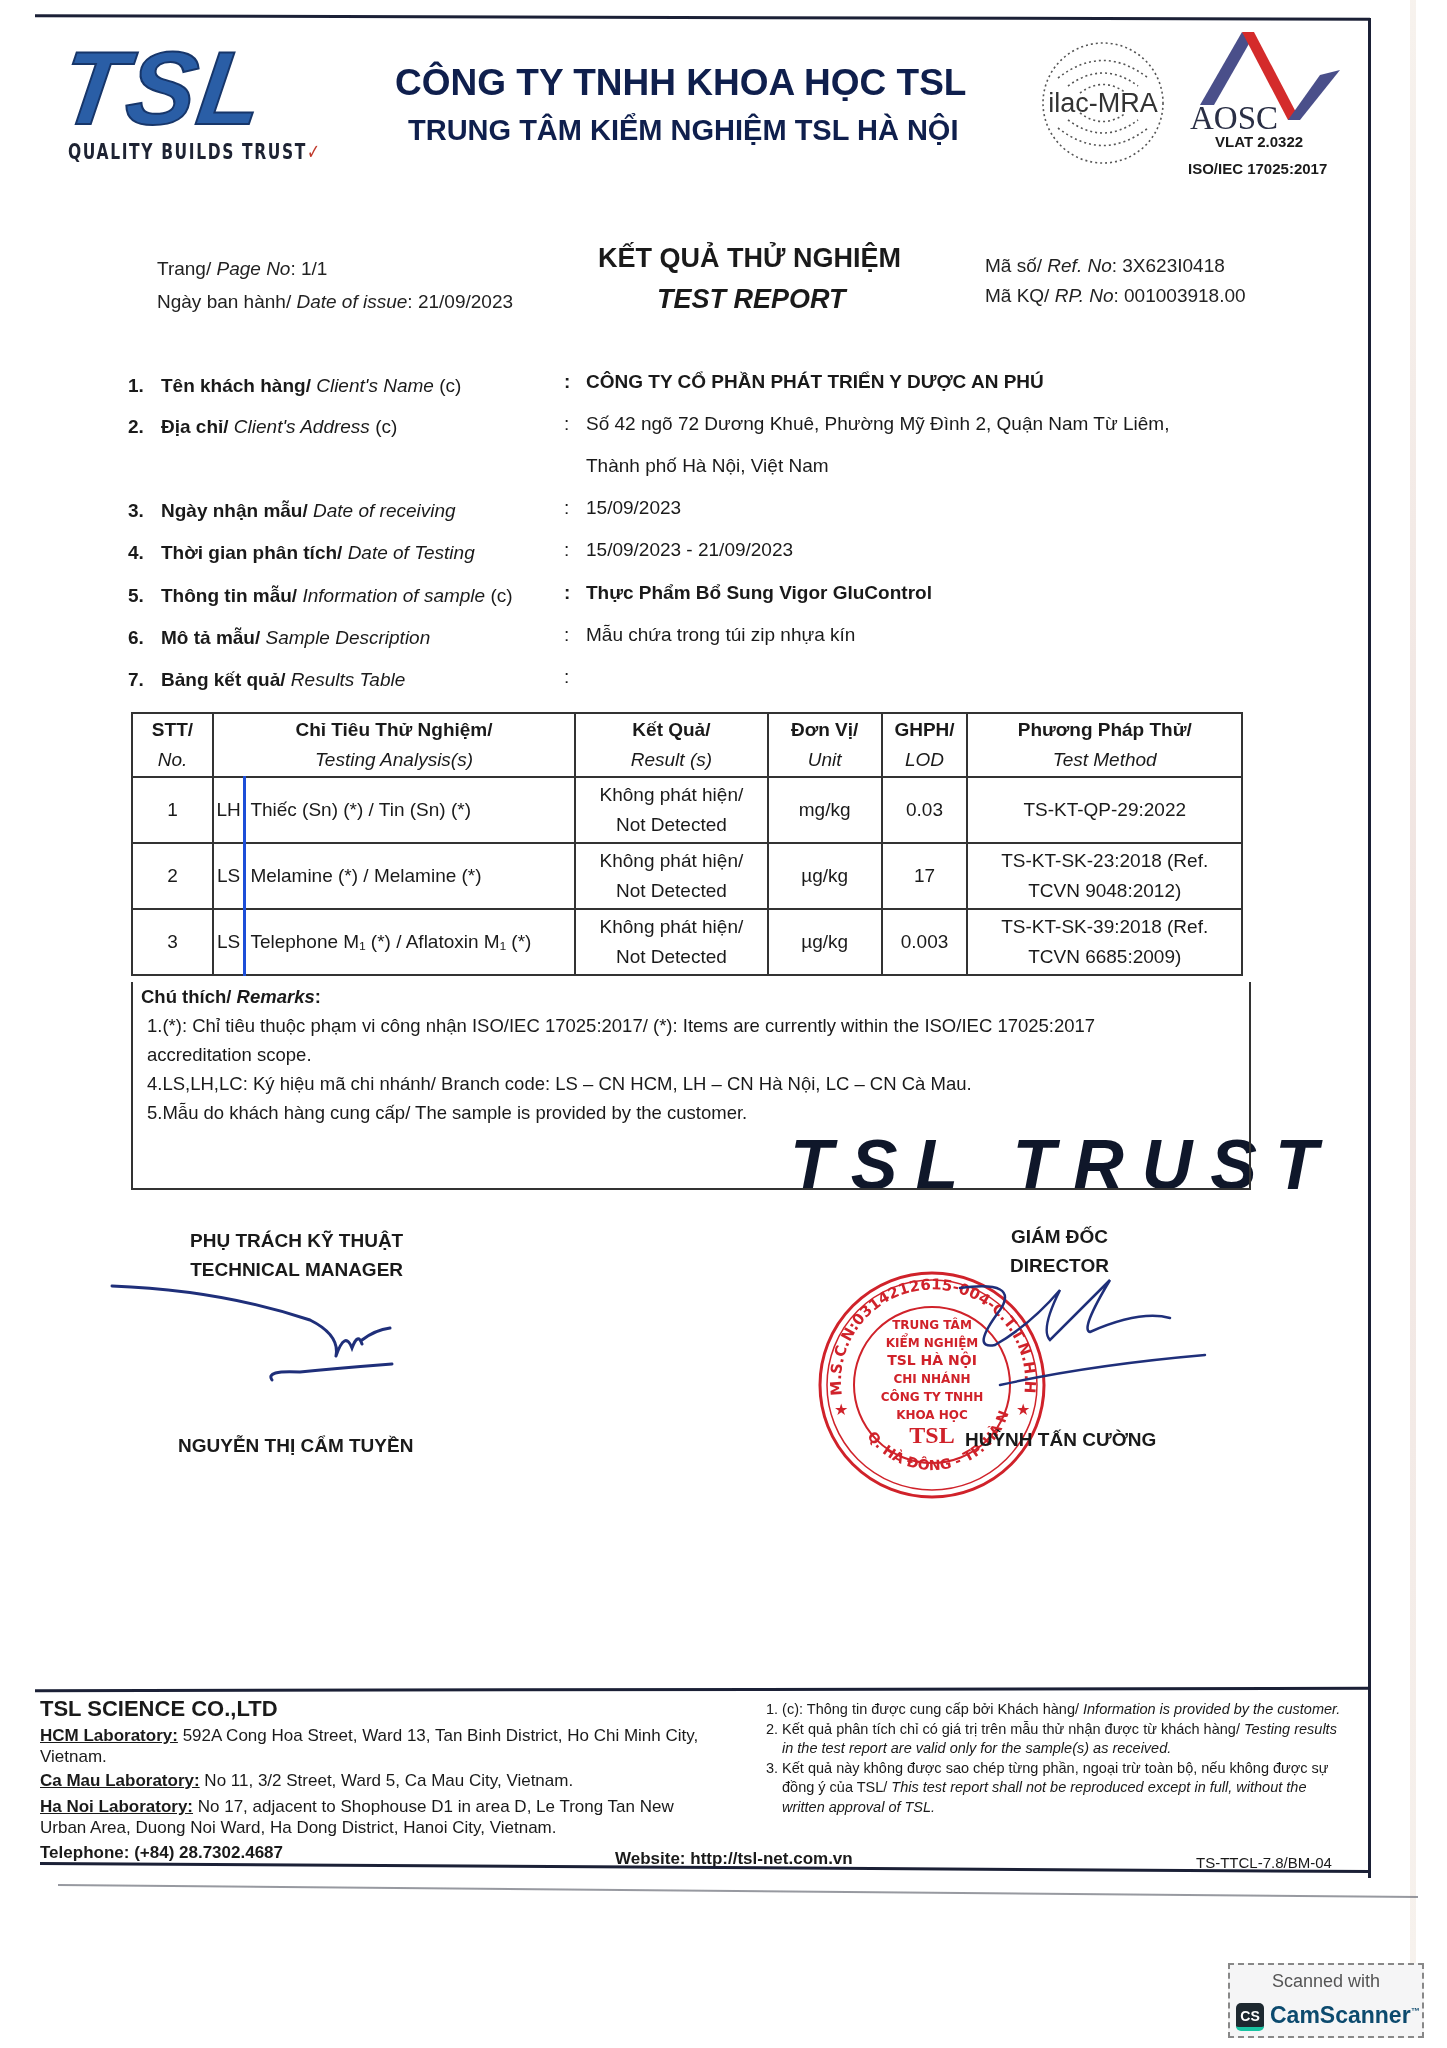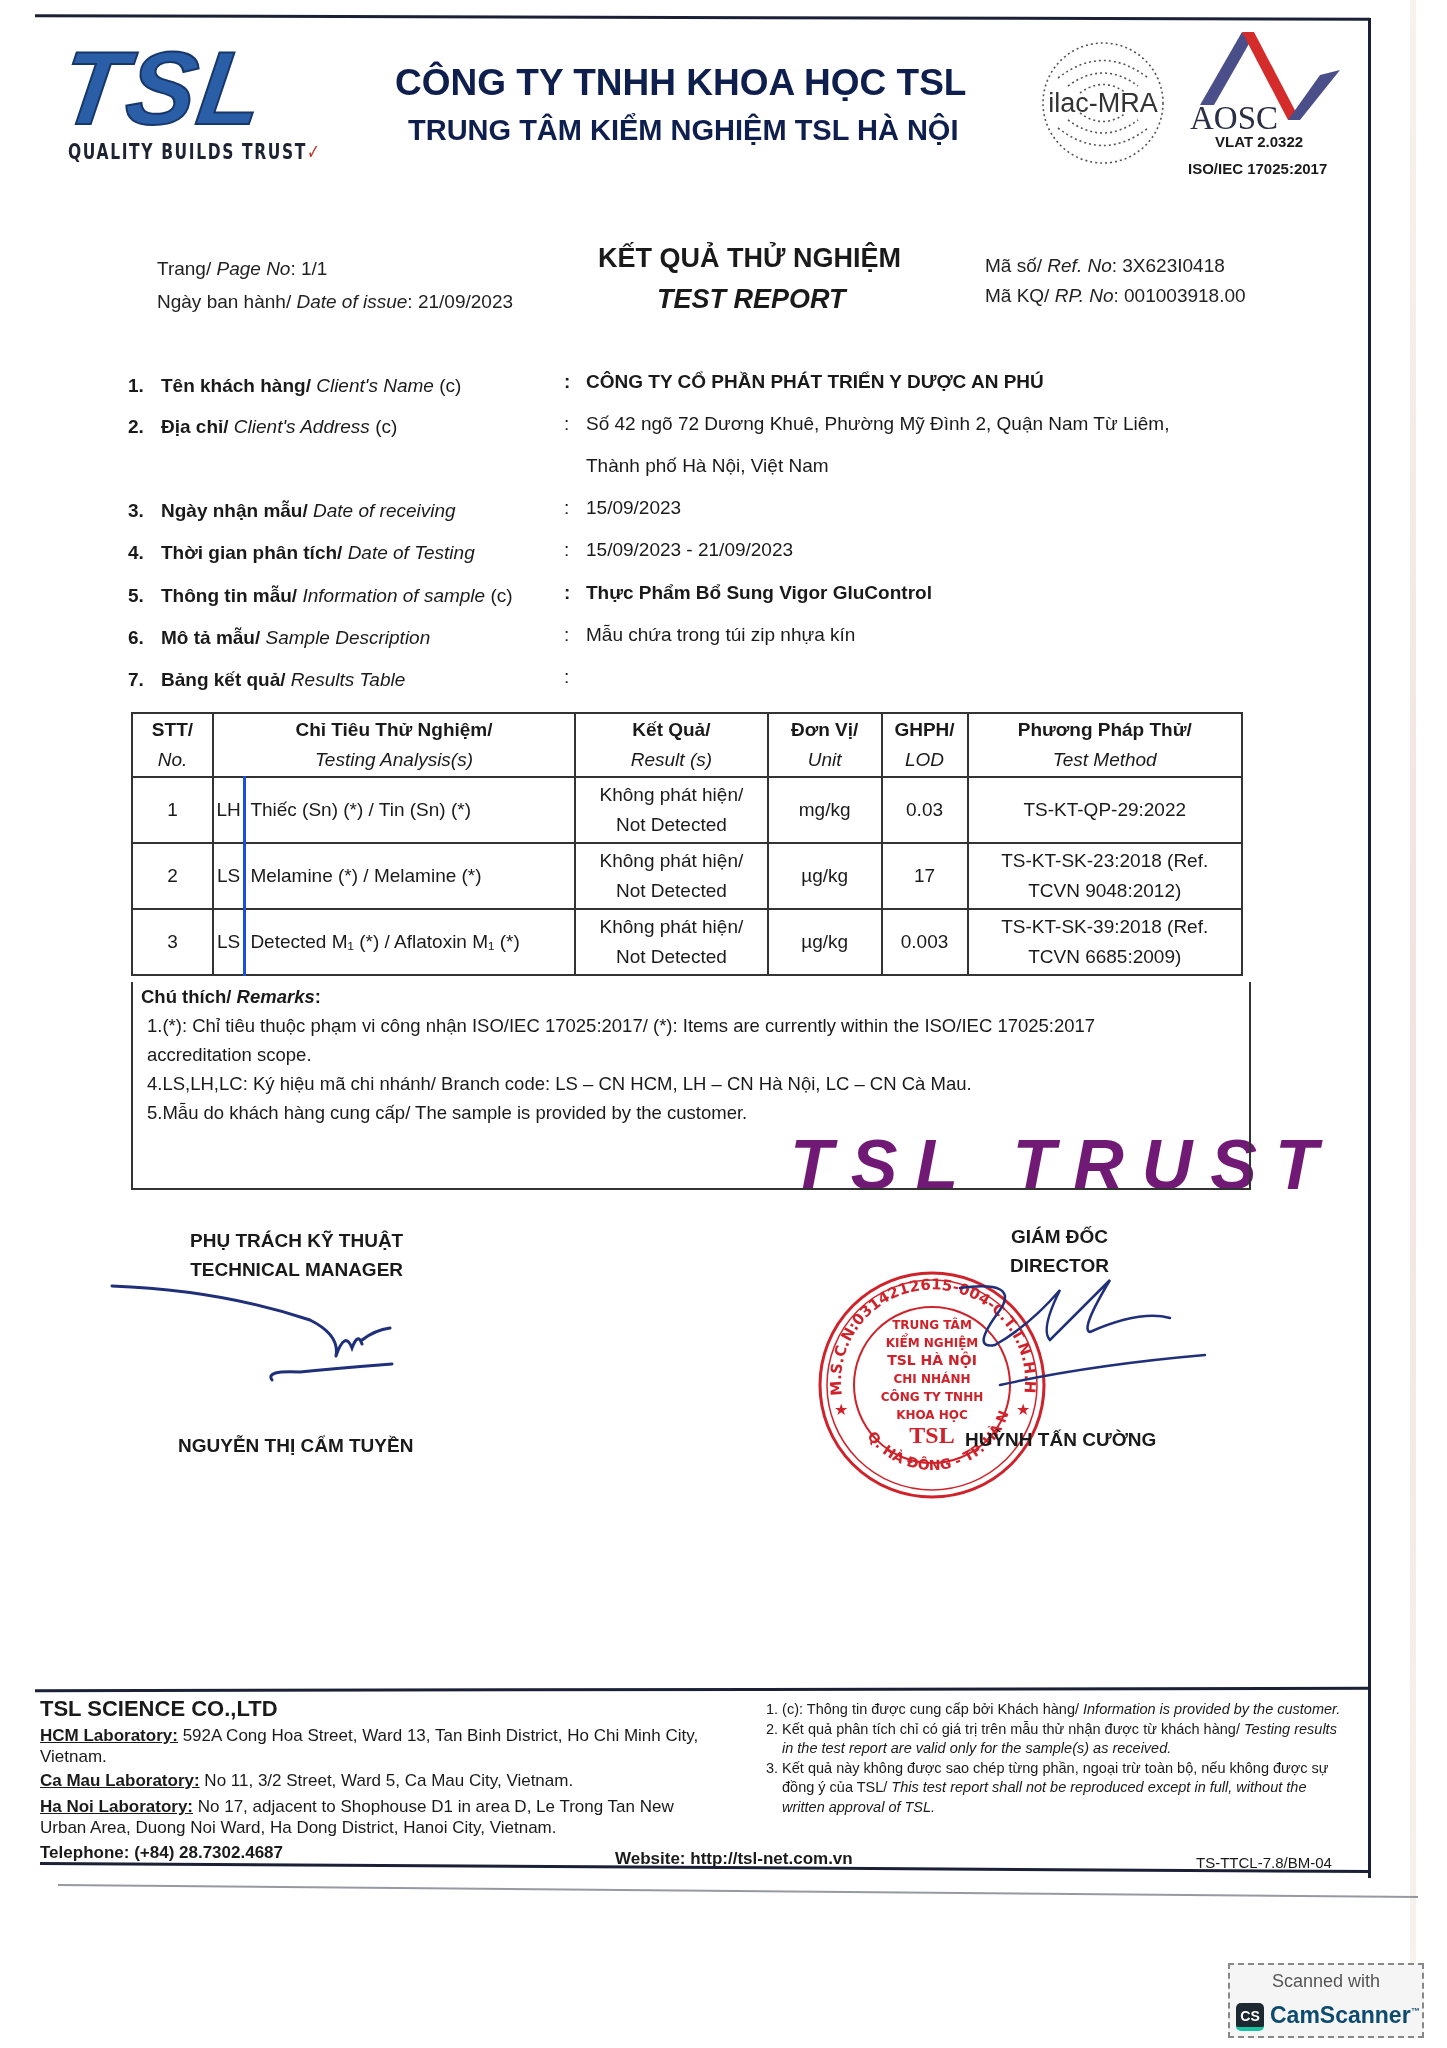--- a/index.html
+++ b/index.html
@@ -51,21 +51,21 @@
   .results td { height:64px; }
   .results td.branch { width:22px; border-right:3px solid #1d4ed8; padding:0 2px; }
   .results td.analysis { text-align:left; border-left:1px solid #333; }
   .remarks { position:absolute; left:131px; top:982px; width:1120px; height:208px; border:2px solid #333; border-top:none;
              font-size:18.5px; line-height:29px; padding:0 0 0 8px; box-sizing:border-box; }
   .remarks .rtitle { font-weight:bold; }
   .remarks .rtitle i { font-style:italic; }
   .remarks .ritem { padding-left:6px; }
 
   
-  .watermark { left:790px; top:1125px; font-size:70px; color:#701a75; font-weight:bold; letter-spacing:18px; font-style:italic; }
+  .watermark { left:790px; top:1125px; font-size:70px; color:#0f172a; font-weight:bold; letter-spacing:18px; font-style:italic; }
 
   
   .sig-title { font-size:19px; font-weight:bold; text-align:center; line-height:29px; white-space:nowrap; }
   .sig-name { font-size:19px; font-weight:bold; white-space:nowrap; }
   .stamp { left:812px; top:1265px; width:240px; height:240px; }
   .sig-svg { left:100px; top:1270px; width:300px; height:120px; }
   .sig2-svg { left:940px; top:1270px; width:280px; height:130px; }
 
   
   .footer-line { left:35px; top:1688px; width:1335px; height:3px; background:#1b2036; transform:rotate(-0.1deg); }
@@ -191,21 +191,21 @@
     <td class="branch">LS</td>
     <td class="analysis">Melamine (*) / Melamine (*)</td>
     <td><span>Không phát hiện/</span><br><span>Not Detected</span></td>
     <td>µg/kg</td>
     <td>17</td>
     <td><span>TS-KT-SK-23:2018 (Ref.</span><br><span>TCVN 9048:2012)</span></td>
   </tr>
   <tr>
     <td>3</td>
     <td class="branch">LS</td>
-    <td class="analysis">Detected M₁ (*) / Aflatoxin M₁ (*)</td>
+    <td class="analysis">Telephone M₁ (*) / Aflatoxin M₁ (*)</td>
     <td><span>Không phát hiện/</span><br><span>Not Detected</span></td>
     <td>µg/kg</td>
     <td>0.003</td>
     <td><span>TS-KT-SK-39:2018 (Ref.</span><br><span>TCVN 6685:2009)</span></td>
   </tr>
 </tbody>
   </table>
 
 <div class="abs watermark">TSL TRUST</div>
 

